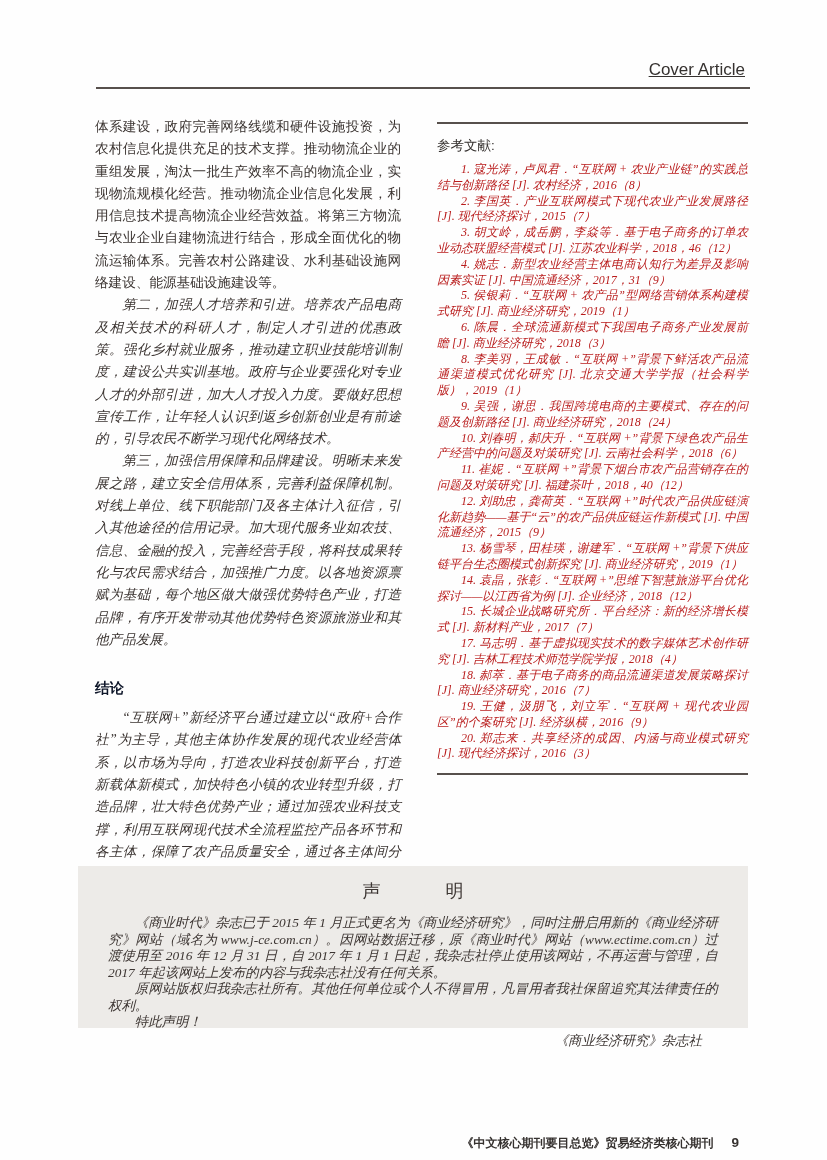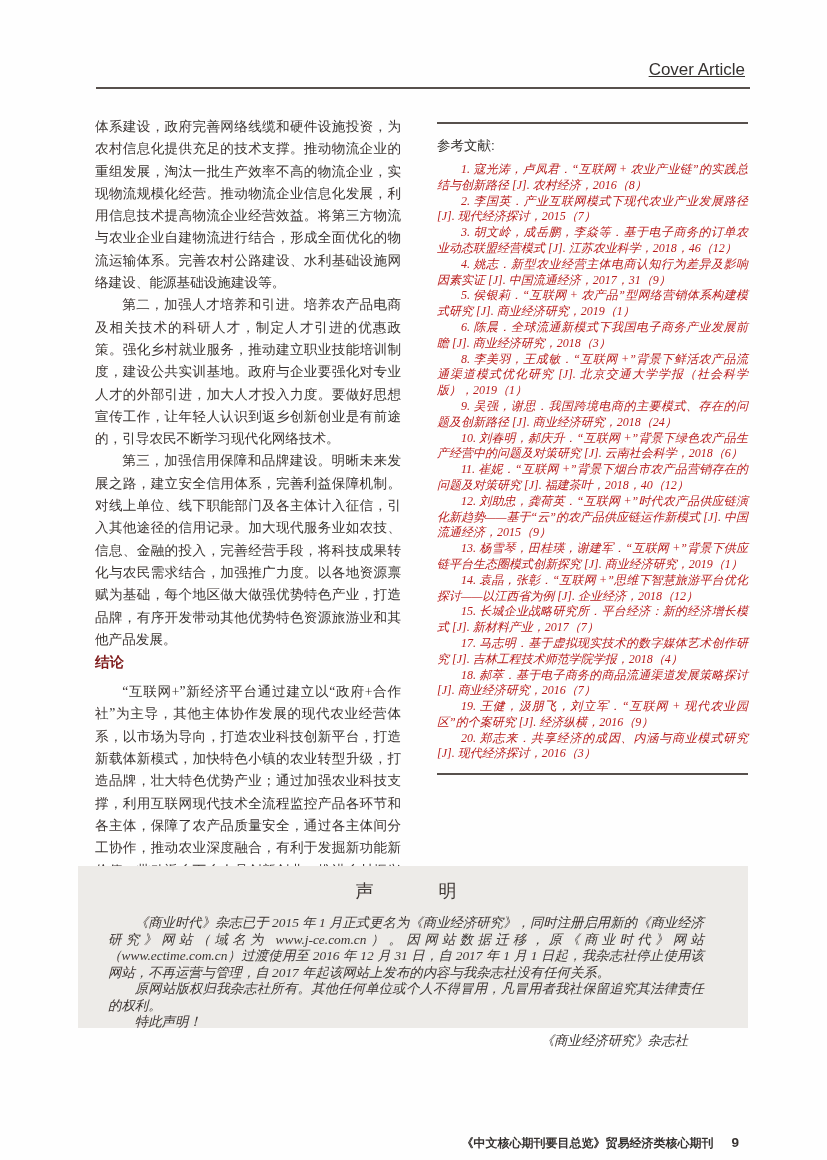--- a/index.html
+++ b/index.html
@@ -17,43 +17,43 @@
   }
   .header-rule {
     position:absolute; left:96px; top:87px; width:654px; height:2px;
     background:#57504c;
   }
   
   .col-left { position:absolute; left:95px; top:116px; width:306px; }
   .col-left p {
     margin:0; font-size:13.6px; line-height:22.3px; text-align:justify;
   }
-  .col-left p.indent { text-indent:2em; }
+  .col-left p.indent { text-indent:2em;font-style:italic; }
   .conclusion-heading {
-    margin:2px 0 9px 0;
+    margin:28px 0 9px 0;
     font-family:"Liberation Sans","DejaVu Sans",sans-serif;
-    font-weight:bold; font-size:14.5px; color:#7f1d1d;
+    font-weight:bold; font-size:14.5px; color:#0f172a;
   }
   
   .col-right { position:absolute; left:437px; top:122px; width:311px; }
   .rule-top { height:2px; background:#57504c; margin:0 0 13px 0; }
   .ref-heading {
     margin:0 0 7px 0;
     font-family:"Liberation Sans","DejaVu Sans",sans-serif;
     font-weight:normal; font-size:13.5px; color:#35312f; font-style:normal;
   }
   .ref-item {
     margin:0; font-size:12px; line-height:15.8px; text-align:justify;
     text-indent:2em; font-style:italic; color:#b91c1c;
   }
   .rule-bottom { height:2px; background:#57504c; margin-top:11px; }
   
   .statement {
     position:absolute; left:78px; top:866px; width:670px; height:162px;
-    background:#edebe8; box-sizing:border-box; padding:13px 44px 0 30px;
+    background:#edebe8; box-sizing:border-box; padding:13px 30px 0 30px;
   }
   .statement-title {
     margin:0 0 12px 0; text-align:center;
     font-size:18px; color:#3c3532;
     letter-spacing:3.6em; text-indent:3.6em; white-space:nowrap;
   }
   .statement p.st-par {
     margin:0; font-size:13.4px; line-height:16.5px; text-align:justify;
     font-style:italic; text-indent:2em; color:#3c3532;
   }

